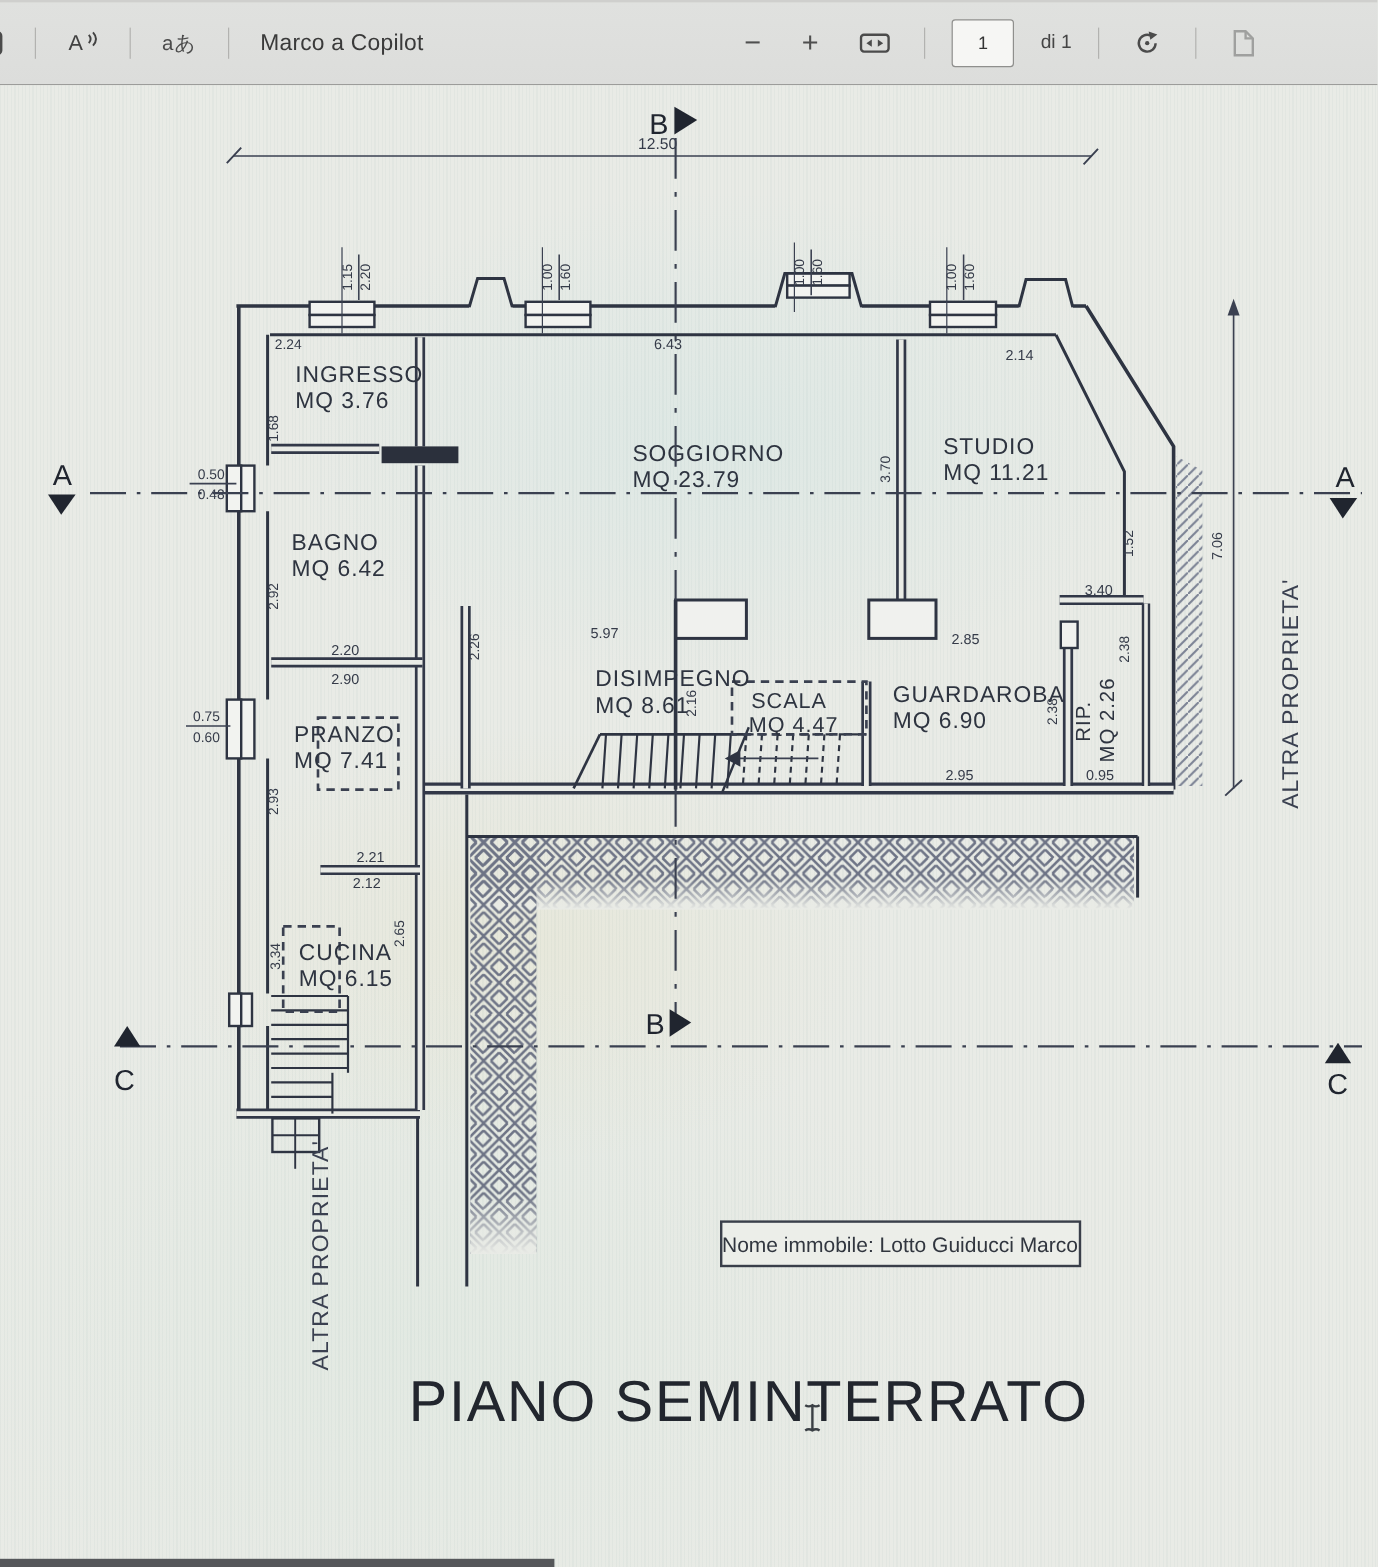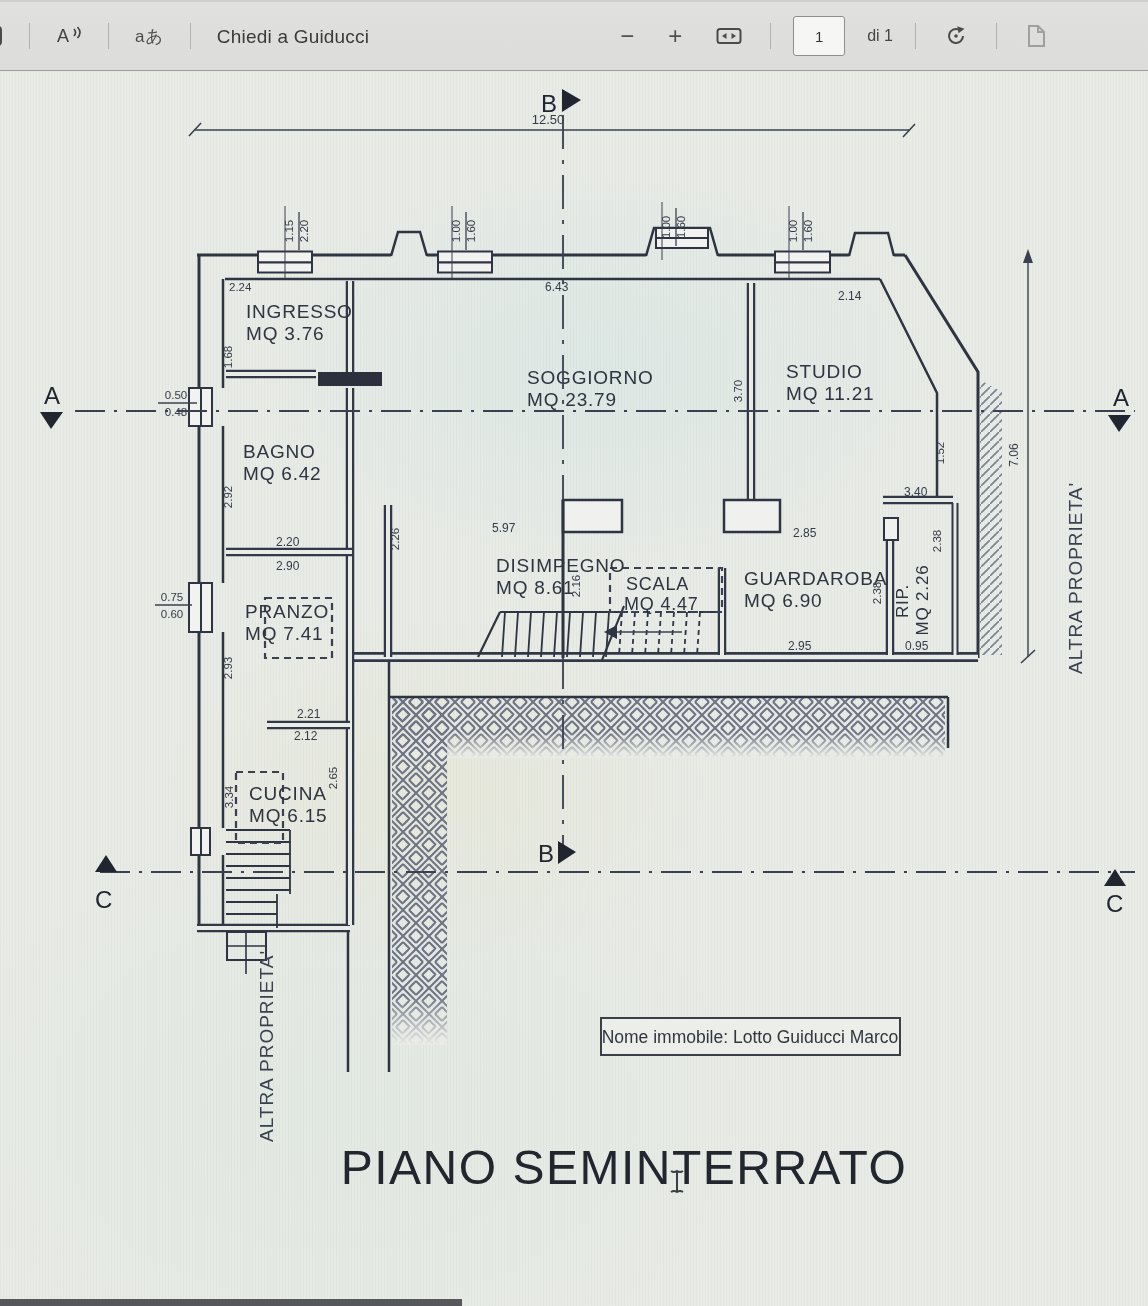--- a/index.html
+++ b/index.html
@@ -64,21 +64,21 @@
     <button class="tb-btn" title="">
       <svg width="26" height="24" viewBox="0 0 26 24">
         <text x="1" y="18" font-size="18" fill="#424242">A</text>
         <path d="M18,5 q3,3.5 0,7" stroke="#424242" stroke-width="1.6" fill="none"></path>
         <path d="M21.5,3 q5,5.5 0,11" stroke="#424242" stroke-width="1.6" fill="none"></path>
       </svg>
     </button>
     <span class="tb-sep"></span>
     <button class="tb-btn translate">aあ</button>
     <span class="tb-sep"></span>
-    <button class="tb-btn copilot-label">Chiedi a Guiducci</button>
+    <button class="tb-btn copilot-label">Marco a Copilot</button>
   </div>
 
   <div class="tb-right">
     <button class="tb-btn zoomchar">−</button>
     <button class="tb-btn zoomchar">+</button>
     <button class="tb-btn">
       <svg width="26" height="20" viewBox="0 0 26 20">
         <rect x="1.5" y="3" width="23" height="14" rx="2.5" fill="none" stroke="#4b4b4b" stroke-width="2"></rect>
         <polygon points="6,10 10.5,7 10.5,13" fill="#4b4b4b"></polygon>
         <polygon points="20,10 15.5,7 15.5,13" fill="#4b4b4b"></polygon>

